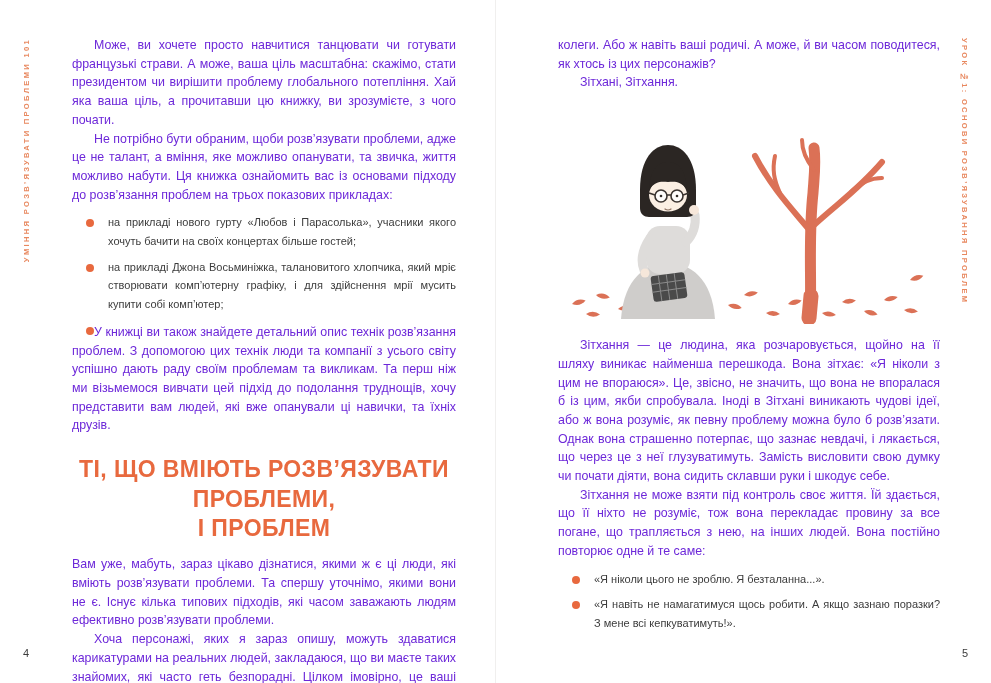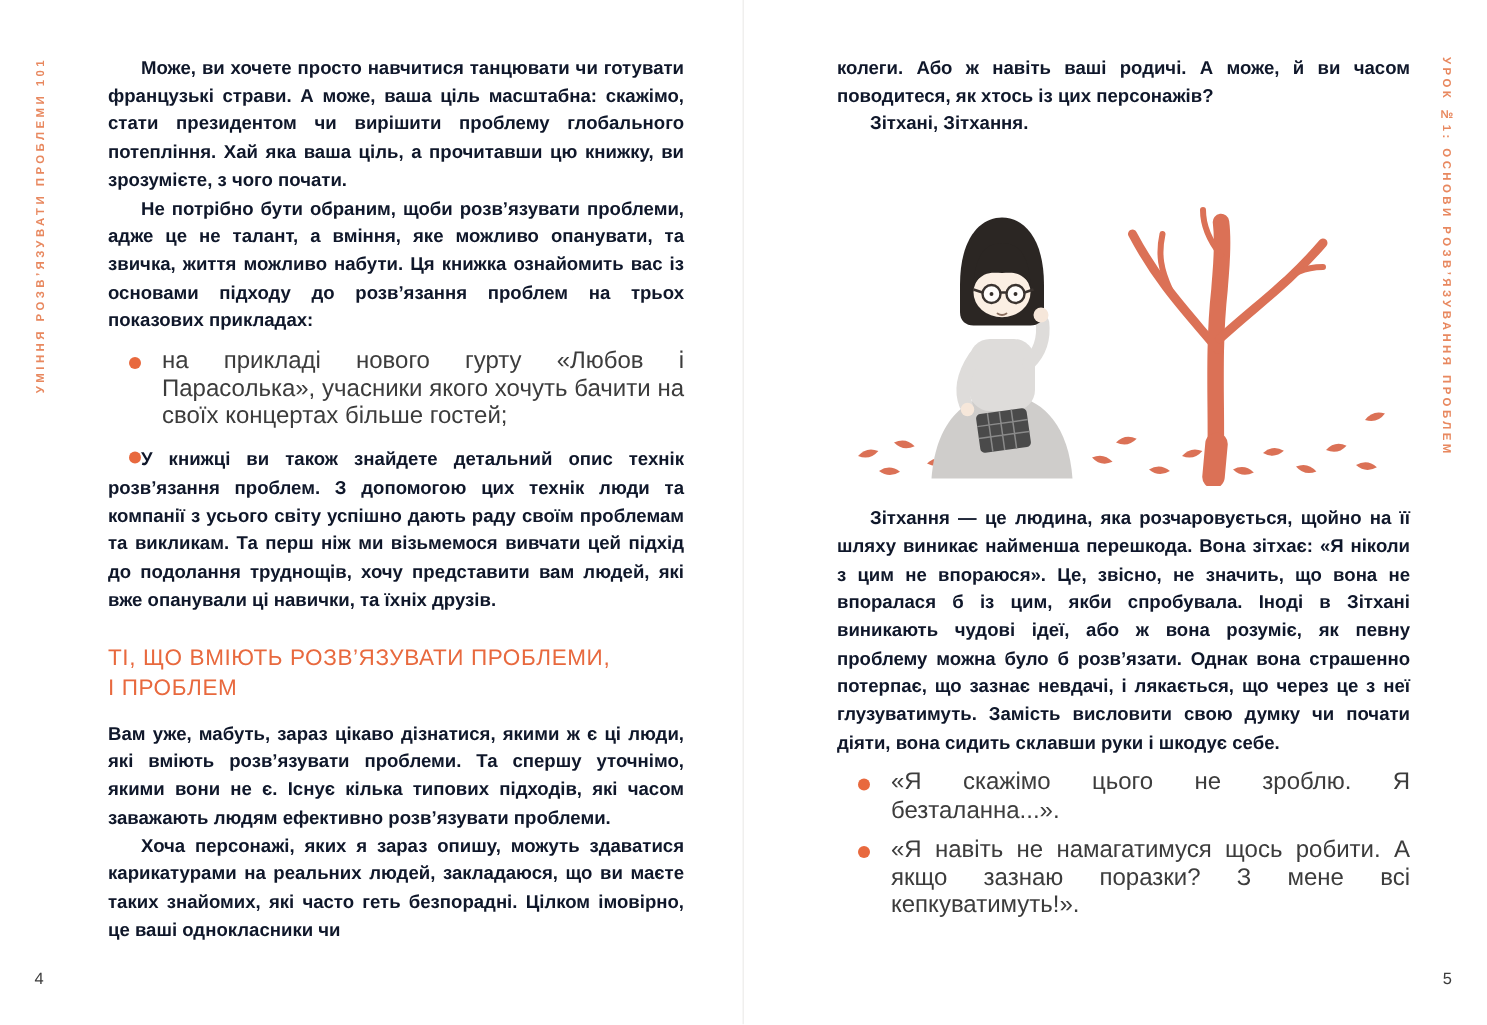--- a/index.html
+++ b/index.html
@@ -10,38 +10,37 @@
   }
   .spread { position:relative; width:991px; height:683px; background:#fff; }
   .spine { position:absolute; left:495px; top:0; width:1px; height:100%; background:#f0efee; }
 
   .page { position:absolute; top:36px; }
   .left-page  { left:72px;  width:384px; }
   .right-page { left:558px; width:382px; }
 
   p.body {
     margin:0; font-size:12.4px; line-height:18.7px; text-align:justify;
-    color:#0f172a;
-    font-weight:bold;
+    color:#6d28d9;
   }
   p.indent { text-indent:22px; }
 
   ul.bullets { list-style:none; margin:9px 0 9px 0; padding:0 0 0 14px; }
   ul.bullets li {
     position:relative; padding-left:22px; margin-bottom:7px;
-    font-size:16px; line-height:18.7px; text-align:justify;
+    font-size:11px; line-height:18.7px; text-align:justify;
   }
   ul.bullets .dot {
     position:absolute; left:0; top:6px; width:8px; height:8px;
     border-radius:50%; background:#e8693e; display:block;
   }
 
   h2.section-heading {
-    margin:20px 0 12px 0; color:#e8693e; font-size:15px; line-height:1.28;
-    font-weight:normal; letter-spacing:0.4px;
+    margin:20px 0 12px 0; color:#e8693e; font-size:23px; line-height:1.28;
+    font-weight:bold; letter-spacing:0.4px;text-align:center;
   }
   h2.section-heading span { display:block; }
 
   .margin-label {
     position:absolute; top:38px; color:#e8885f; font-size:7.6px;
     font-weight:bold; letter-spacing:2.3px; white-space:nowrap;
   }
   .margin-label.left  { left:22px;  writing-mode:vertical-rl; transform:rotate(180deg); }
   .margin-label.right { right:22px; writing-mode:vertical-rl; }
 
@@ -64,20 +63,24 @@
   <div class="margin-label right">УРОК №1: ОСНОВИ РОЗВ’ЯЗУВАННЯ ПРОБЛЕМ</div>
 
   <div class="page left-page">
     <p class="body indent">Може, ви хочете просто навчитися танцювати чи готувати французькі страви. А може, ваша ціль масштабна: скажімо, стати президентом чи вирішити проблему глобального потепління. Хай яка ваша ціль, а прочитавши цю книжку, ви зрозумієте, з чого почати.</p>
     <p class="body indent">Не потрібно бути обраним, щоби розв’язувати проблеми, адже це не талант, а вміння, яке можливо опанувати, та звичка, життя можливо набути. Ця книжка ознайомить вас із основами підходу до розв’язання проблем на трьох показових прикладах:</p>
 
     <ul class="bullets">
       <li>
         <span class="dot"></span>
         <span>на прикладі нового гурту «Любов і Парасолька», учасники якого хочуть бачити на своїх концертах більше гостей;</span>
+      </li>
+      <li>
+        <span class="dot"></span>
+        <span>на прикладі Джона Восьминіжка, талановитого хлопчика, який мріє створювати комп’ютерну графіку, і для здійснення мрії мусить купити собі комп’ютер;</span>
       </li>
       <li>
         <span class="dot"></span>
       </li>
     </ul>
 
     <p class="body indent">У книжці ви також знайдете детальний опис технік розв’язання проблем. З допомогою цих технік люди та компанії з усього світу успішно дають раду своїм проблемам та викликам. Та перш ніж ми візьмемося вивчати цей підхід до подолання труднощів, хочу представити вам людей, які вже опанували ці навички, та їхніх друзів.</p>
 
     <h2 class="section-heading">
       <span>ТІ, ЩО ВМІЮТЬ РОЗВ’ЯЗУВАТИ ПРОБЛЕМИ,</span>
@@ -142,25 +145,26 @@
           </g>
           <circle cx="103" cy="98" r="1.3" fill="#332D29"></circle>
           <circle cx="119" cy="98" r="1.3" fill="#332D29"></circle>
           <path d="M107 111 Q110 113 113 111" stroke="#8A6F5F" stroke-width="1.2" fill="none" stroke-linecap="round"></path>
           <circle cx="136" cy="112" r="5" fill="#F6E7DA"></circle>
         </g>
       </svg>
     </div>
 
     <p class="body indent">Зітхання — це людина, яка розчаровується, щойно на її шляху виникає найменша перешкода. Вона зітхає: «Я ніколи з цим не впораюся». Це, звісно, не значить, що вона не впоралася б із цим, якби спробувала. Іноді в Зітхані виникають чудові ідеї, або ж вона розуміє, як певну проблему можна було б розв’язати. Однак вона страшенно потерпає, що зазнає невдачі, і лякається, що через це з неї глузуватимуть. Замість висловити свою думку чи почати діяти, вона сидить склавши руки і шкодує себе.</p>
+    <p class="body indent">Зітхання не може взяти під контроль своє життя. Їй здається, що її ніхто не розуміє, тож вона перекладає провину за все погане, що трапляється з нею, на інших людей. Вона постійно повторює одне й те саме:</p>
 
     <ul class="bullets">
       <li>
         <span class="dot"></span>
-        <span>«Я скажімо цього не зроблю. Я безталанна...».</span>
+        <span>«Я ніколи цього не зроблю. Я безталанна...».</span>
       </li>
       <li>
         <span class="dot"></span>
         <span>«Я навіть не намагатимуся щось робити. А якщо зазнаю поразки? З мене всі кепкуватимуть!».</span>
       </li>
 
     </ul>
   </div>
 
   <div class="page-number left">4</div>

